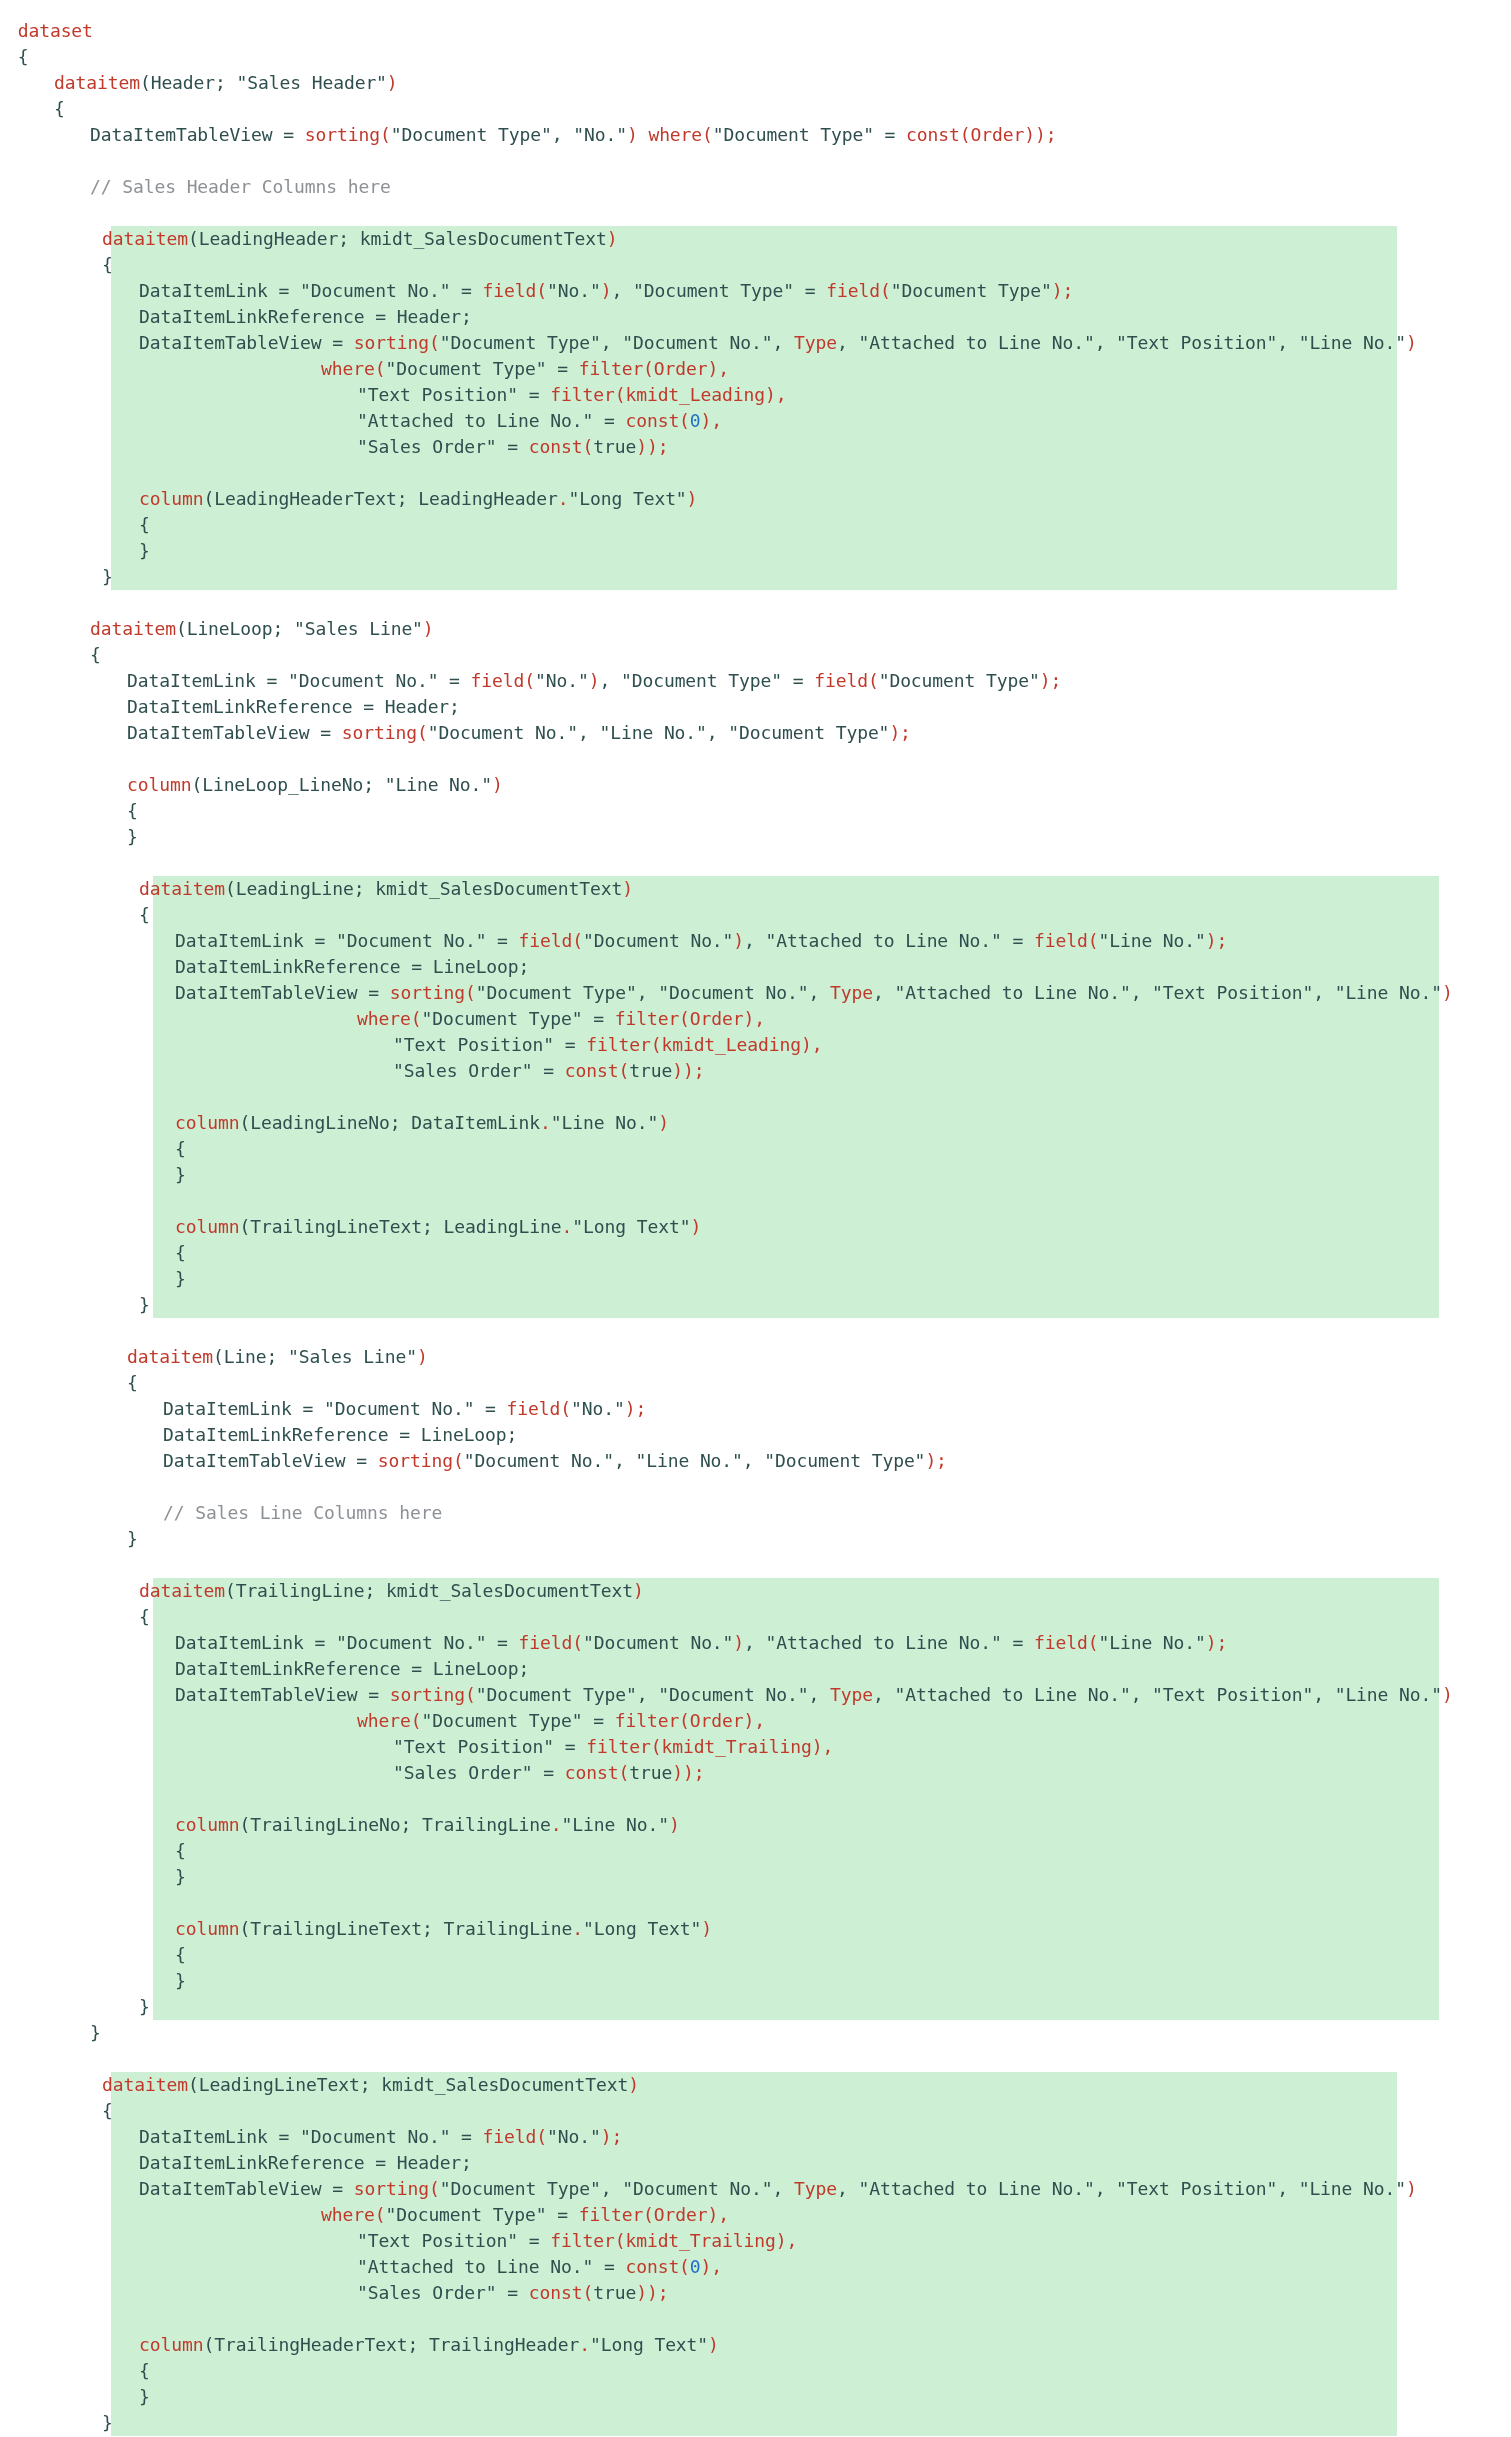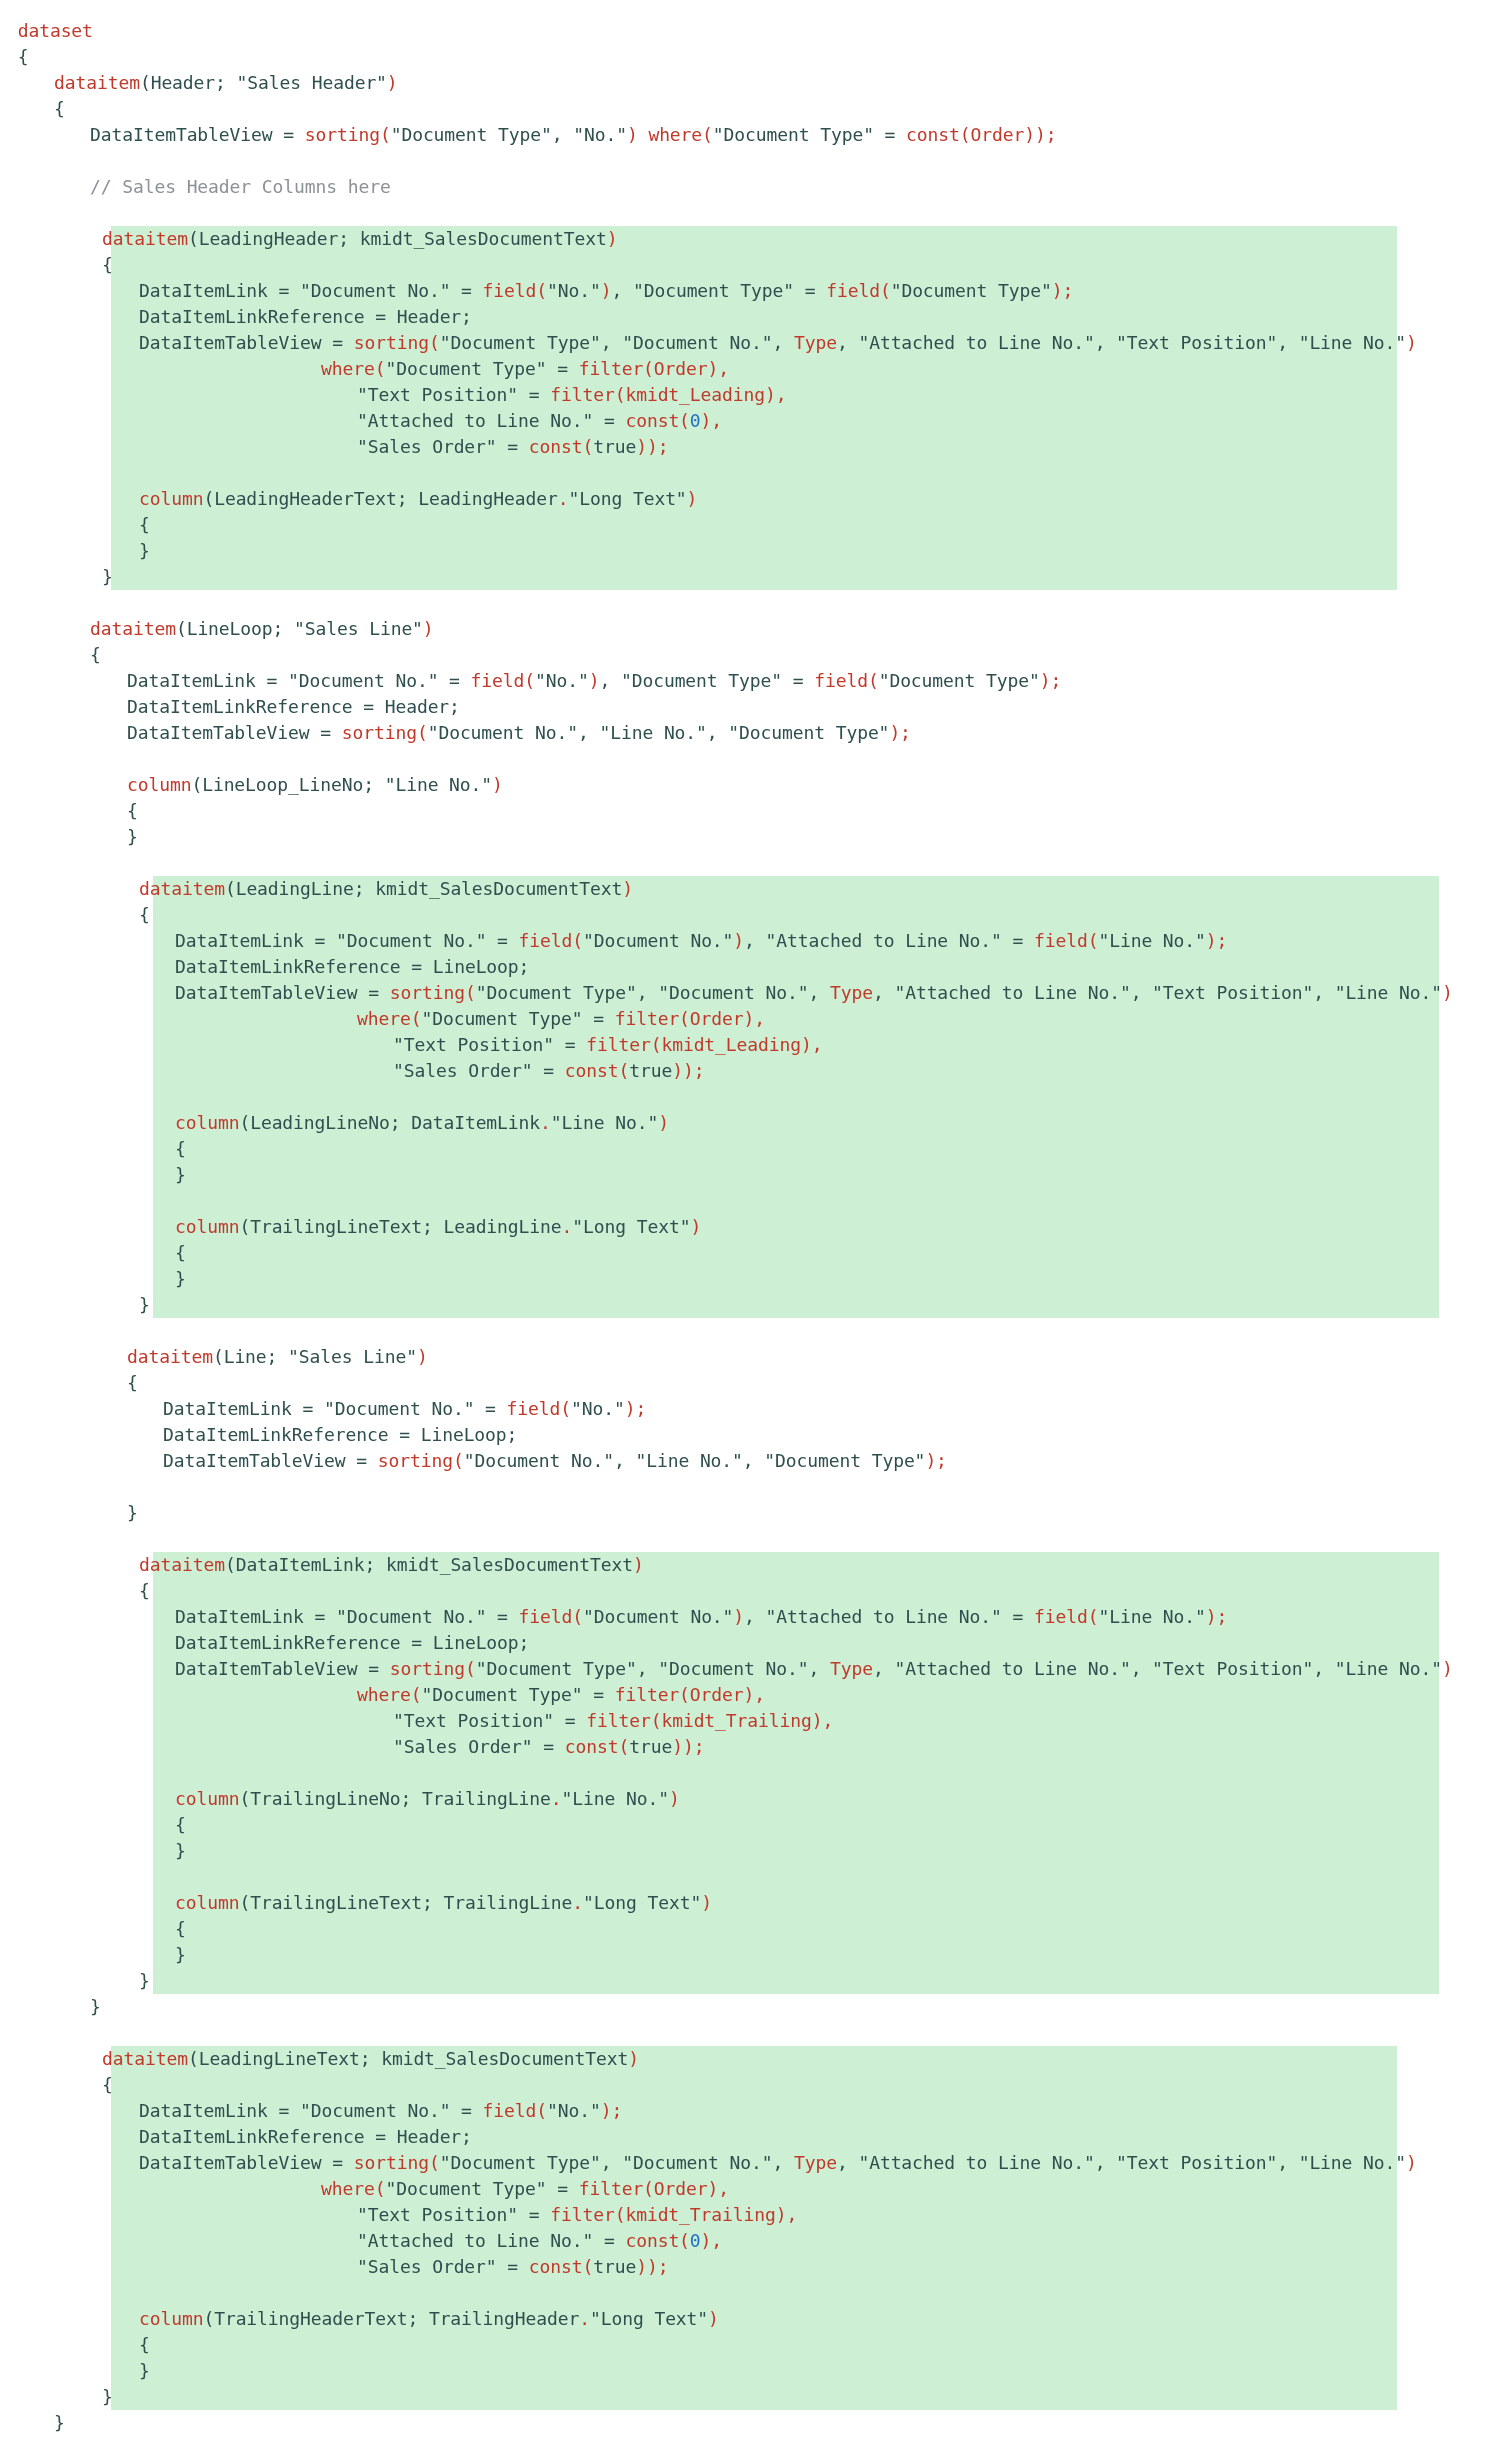--- a/index.html
+++ b/index.html
@@ -125,26 +125,27 @@
         <div class="code-line"><span class="pad" style="width: 127px;"></span><span class="txt brace">}</span></div>
       </div>
     </div>
     <div class="code-line"><span class="pad" style="width: 17.7px;"></span><span class="txt plain"> </span></div>
     <div class="code-line"><span class="pad" style="width: 127px;"></span><span class="txt kw">dataitem</span><span class="txt plain">(Line; "Sales Line"</span><span class="txt kw">)</span></div>
     <div class="code-line"><span class="pad" style="width: 127px;"></span><span class="txt brace">{</span></div>
     <div class="code-line"><span class="pad" style="width: 163px;"></span><span class="txt plain">DataItemLink = "Document No." = </span><span class="txt kw">field</span><span class="txt kw">(</span><span class="txt plain">"No."</span><span class="txt kw">);</span></div>
     <div class="code-line"><span class="pad" style="width: 163px;"></span><span class="txt plain">DataItemLinkReference = LineLoop;</span></div>
     <div class="code-line"><span class="pad" style="width: 163px;"></span><span class="txt plain">DataItemTableView = </span><span class="txt kw">sorting</span><span class="txt kw">(</span><span class="txt plain">"Document No.", "Line No.", "Document Type"</span><span class="txt kw">);</span></div>
     <div class="code-line"><span class="pad" style="width: 17.7px;"></span><span class="txt plain"> </span></div>
+    <div class="code-line"><span class="pad" style="width: 163px;"></span><span class="txt cmt">// Sales Line Columns here</span></div>
     <div class="code-line"><span class="pad" style="width: 127px;"></span><span class="txt brace">}</span></div>
     <div class="code-line"><span class="pad" style="width: 17.7px;"></span><span class="txt plain"> </span></div>
     <div class="hl-block">
       <div class="hl-bg" style="left: 141px; width: 1286px; background: rgb(205, 240, 213);"></div>
       <div class="lines">
-        <div class="code-line"><span class="pad" style="width: 127px;"></span><span class="txt kw">dataitem</span><span class="txt plain">(DataItemLink; kmidt_SalesDocumentText</span><span class="txt kw">)</span></div>
+        <div class="code-line"><span class="pad" style="width: 127px;"></span><span class="txt kw">dataitem</span><span class="txt plain">(TrailingLine; kmidt_SalesDocumentText</span><span class="txt kw">)</span></div>
         <div class="code-line"><span class="pad" style="width: 127px;"></span><span class="txt brace">{</span></div>
         <div class="code-line"><span class="pad" style="width: 163px;"></span><span class="txt plain">DataItemLink = "Document No." = </span><span class="txt kw">field</span><span class="txt kw">(</span><span class="txt plain">"Document No."</span><span class="txt kw">)</span><span class="txt plain">, "Attached to Line No." = </span><span class="txt kw">field</span><span class="txt kw">(</span><span class="txt plain">"Line No."</span><span class="txt kw">);</span></div>
         <div class="code-line"><span class="pad" style="width: 163px;"></span><span class="txt plain">DataItemLinkReference = LineLoop;</span></div>
         <div class="code-line"><span class="pad" style="width: 163px;"></span><span class="txt plain">DataItemTableView = </span><span class="txt kw">sorting</span><span class="txt kw">(</span><span class="txt plain">"Document Type", "Document No.", </span><span class="txt typ">Type</span><span class="txt plain">, "Attached to Line No.", "Text Position", "Line No."</span><span class="txt kw">)</span></div>
         <div class="code-line"><span class="pad" style="width: 345px;"></span><span class="txt kw">where</span><span class="txt kw">(</span><span class="txt plain">"Document Type" = </span><span class="txt kw">filter(Order),</span></div>
         <div class="code-line"><span class="pad" style="width: 381px;"></span><span class="txt plain">"Text Position" = </span><span class="txt kw">filter(kmidt_Trailing),</span></div>
         <div class="code-line"><span class="pad" style="width: 381px;"></span><span class="txt plain">"Sales Order" = </span><span class="txt kw">const(</span><span class="txt plain">true</span><span class="txt kw">));</span></div>
         <div class="code-line"><span class="pad" style="width: 17.7px;"></span><span class="txt plain"> </span></div>
         <div class="code-line"><span class="pad" style="width: 163px;"></span><span class="txt kw">column</span><span class="txt plain">(TrailingLineNo; TrailingLine</span><span class="txt kw">.</span><span class="txt plain">"Line No."</span><span class="txt kw">)</span></div>
         <div class="code-line"><span class="pad" style="width: 163px;"></span><span class="txt brace">{</span></div>

